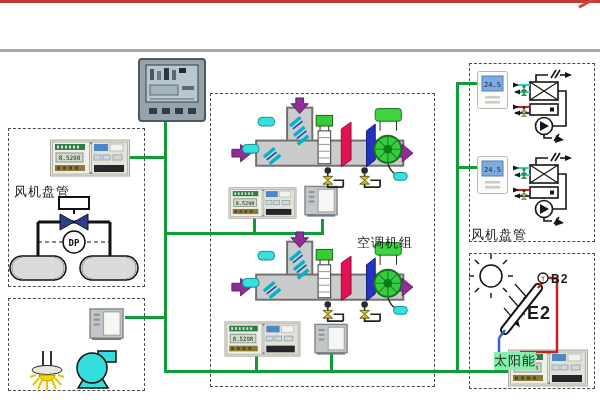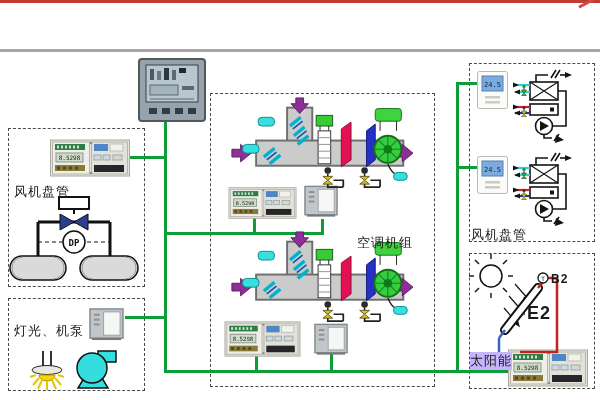--- a/index.html
+++ b/index.html
@@ -310,18 +310,17 @@
     <path d="M28,80 V97" stroke="#3a62c0" stroke-width="2.5" fill="none"></path>
     <path d="M67,30 L72,24" stroke="#c22222" stroke-width="2.5" fill="none"></path>
     <path d="M77,20 H86 V94 H49" stroke="#c22222" stroke-width="2.5" fill="none"></path>
     <circle cx="72" cy="20" r="5" fill="#ffffff" stroke="#111" stroke-width="1.3"></circle>
     <text x="72" y="22.5" font-size="6" fill="#111" text-anchor="middle">T</text>
   </svg>
   <div class="lbl lbl-bold" style="left:551px;top:272px;font-size:12px">B2</div>
   <div class="lbl lbl-bold" style="left:527px;top:303px;font-size:18px">E2</div>
 
   <div class="lbl" style="left:14px;top:183px">风机盘管</div>
-  <div class="lbl" style="left:14px;top:322px">灯光、机泵</div>
   <div class="lbl" style="left:357px;top:234px">空调机组</div>
   <div class="lbl" style="left:471px;top:226px">风机盘管</div>
-  <div class="lbl" style="left:470px;top:352px;background:#c4b5fd">太阳能</div>
+  <div class="lbl" style="left:494px;top:352px;background:#86efac">太阳能</div>
 
 </div>
 
 </body></html>

